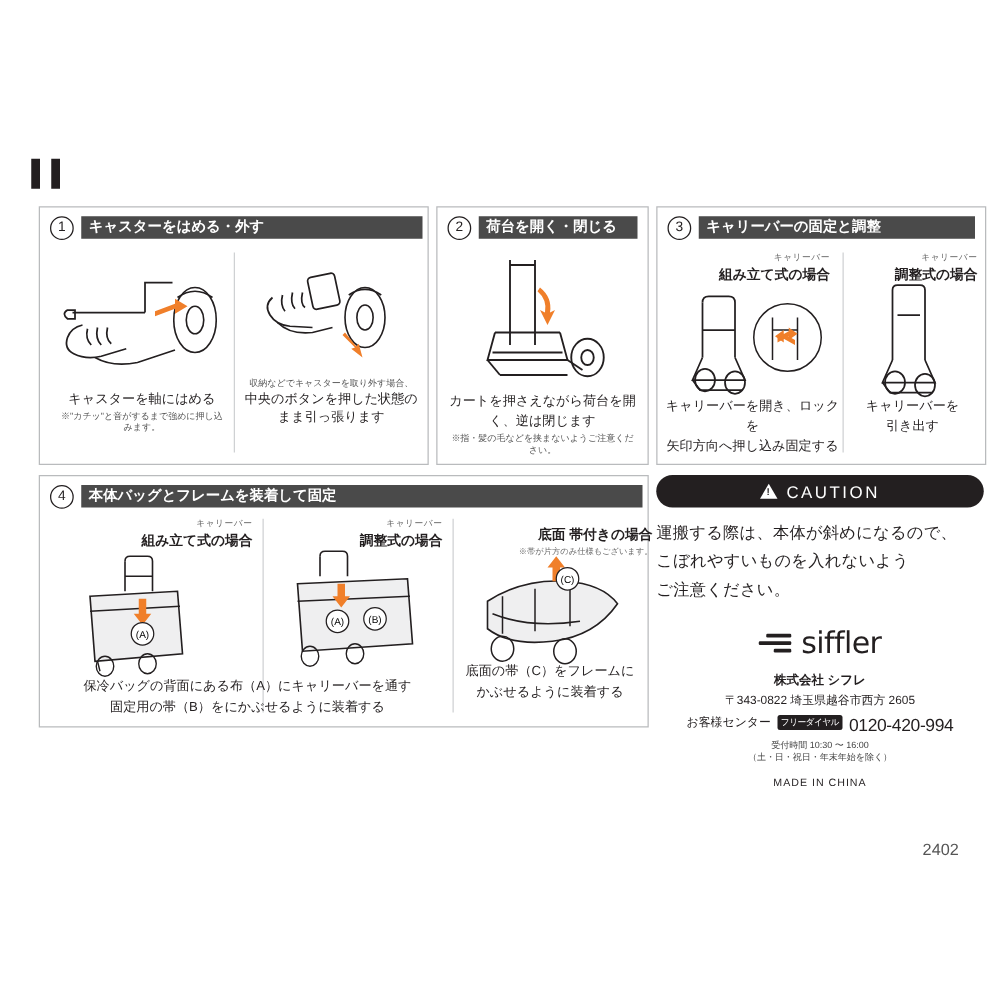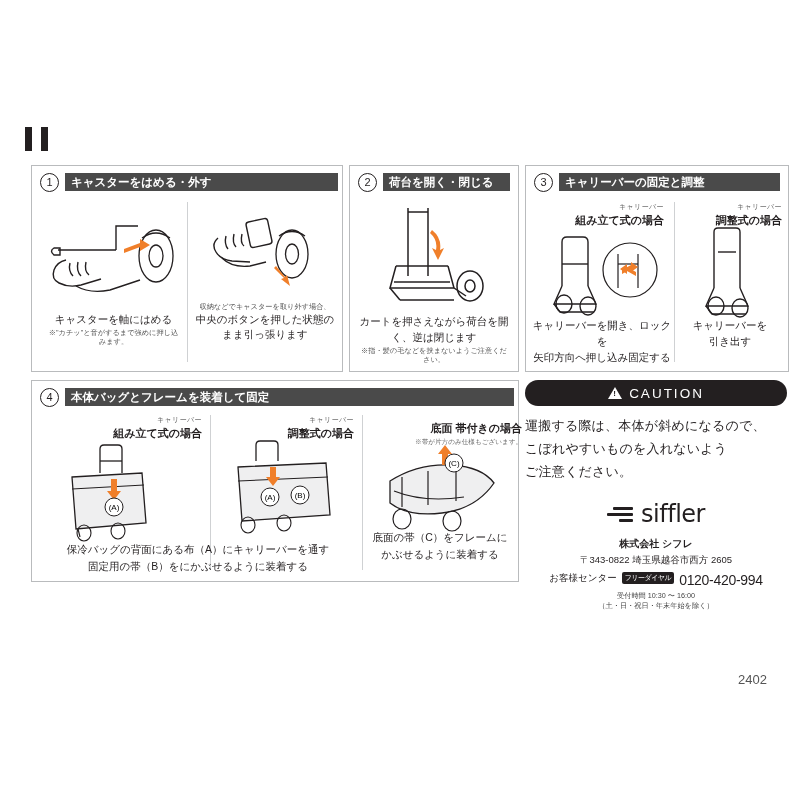--- a/index.html
+++ b/index.html
@@ -381,18 +381,19 @@
         <span class="brand-name">siffler</span>
       </div>
       <div class="company">株式会社 シフレ</div>
       <div class="addr">〒343-0822 埼玉県越谷市西方 2605</div>
       <div class="callrow">
         <span>お客様センター</span>
         <span class="freebox">フリーダイヤル</span>
         <span class="callnum">0120-420-994</span>
       </div>
       <div class="hours">受付時間 10:30 〜 16:00<br>（土・日・祝日・年末年始を除く）</div>
+      <div class="made">MADE IN CHINA</div>
     </div>
 
     <div class="code">2402</div>
 
   </div>
 </div>
 
 </body></html>

